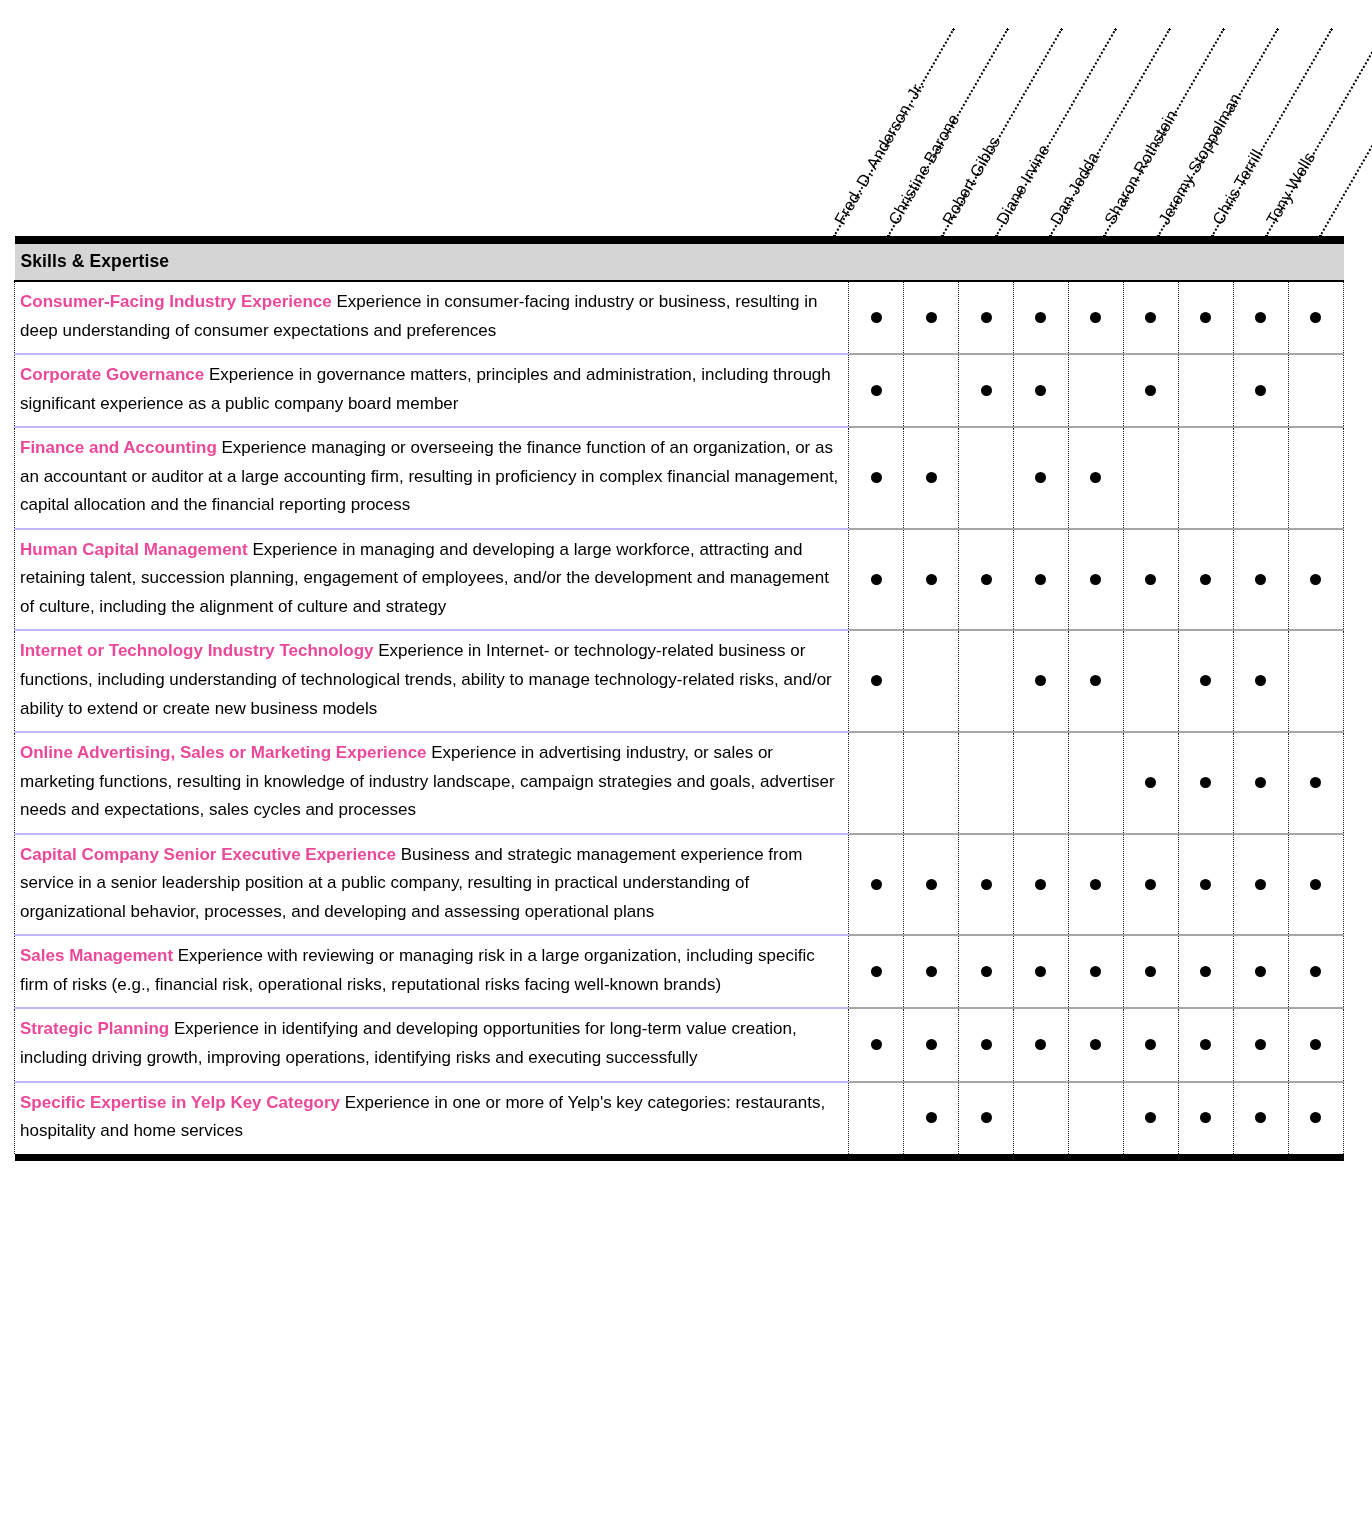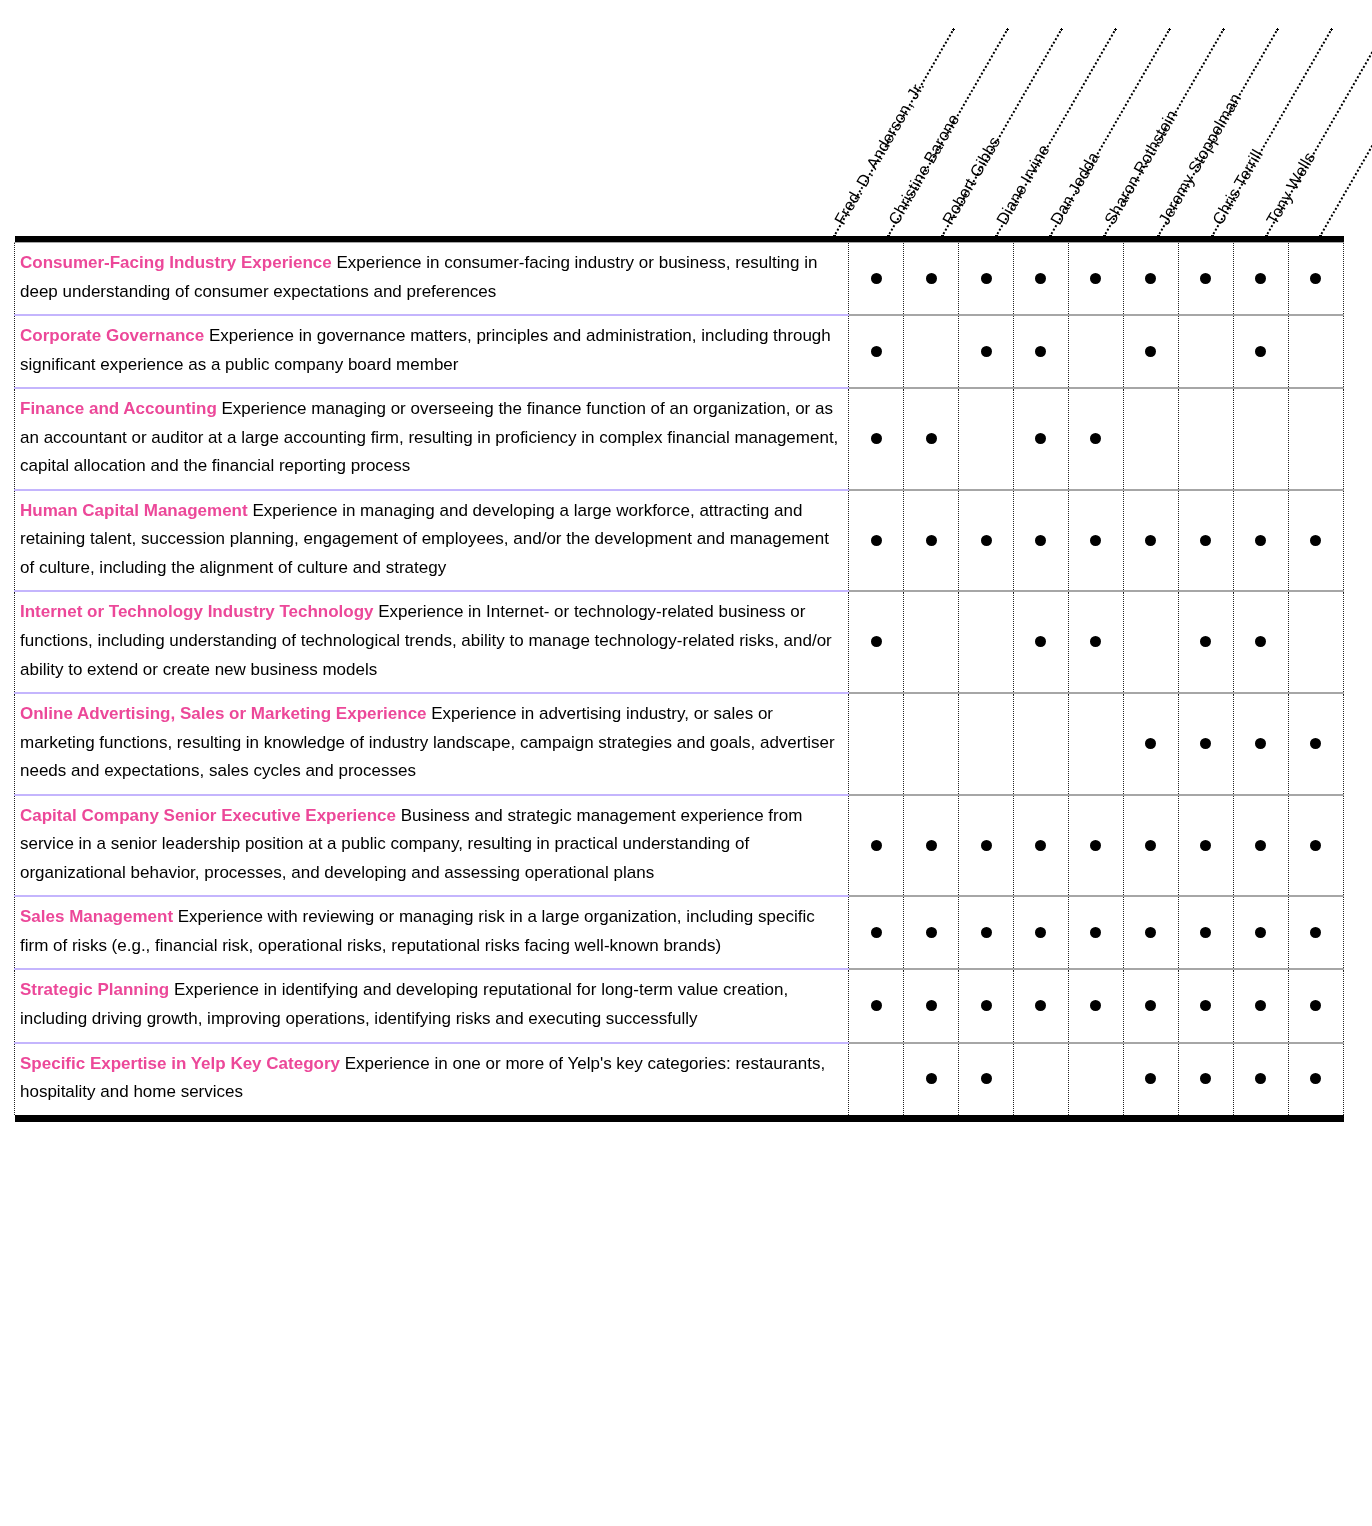--- a/index.html
+++ b/index.html
@@ -190,20 +190,23 @@
         <col style="width:54px">
         <col style="width:54px">
       <col style="width:54px">
         <col style="width:54px">
         <col style="width:54px">
     </colgroup>
     <tbody>
       <tr class="top-rule">
         <td colspan="10"></td>
       </tr>
+      <tr class="section-head">
+        <td colspan="10">Skills &amp; Expertise</td>
+      </tr>
 
       <tr class="row-1">
           <td class="skill"><b>Consumer-Facing Industry Experience</b><span> Experience in consumer-facing industry or business, resulting in deep understanding of consumer expectations and preferences</span></td>
           <td class="mark"><span class="dot"></span></td>
           <td class="mark"><span class="dot"></span></td>
           <td class="mark"><span class="dot"></span></td>
           <td class="mark"><span class="dot"></span></td>
           <td class="mark"><span class="dot"></span></td>
           <td class="mark"><span class="dot"></span></td>
           <td class="mark"><span class="dot"></span></td>
@@ -288,21 +291,21 @@
           <td class="mark"><span class="dot"></span></td>
           <td class="mark"><span class="dot"></span></td>
           <td class="mark"><span class="dot"></span></td>
           <td class="mark"><span class="dot"></span></td>
           <td class="mark"><span class="dot"></span></td>
           <td class="mark"><span class="dot"></span></td>
           <td class="mark"><span class="dot"></span></td>
           <td class="mark"><span class="dot"></span></td>
         </tr>
         <tr class="row-9">
-          <td class="skill"><b>Strategic Planning</b><span> Experience in identifying and developing reputational for long-term value creation, including driving growth, improving operations, identifying risks and executing successfully</span></td>
+          <td class="skill"><b>Strategic Planning</b><span> Experience in identifying and developing opportunities for long-term value creation, including driving growth, improving operations, identifying risks and executing successfully</span></td>
           <td class="mark"><span class="dot"></span></td>
           <td class="mark"><span class="dot"></span></td>
           <td class="mark"><span class="dot"></span></td>
           <td class="mark"><span class="dot"></span></td>
           <td class="mark"><span class="dot"></span></td>
           <td class="mark"><span class="dot"></span></td>
           <td class="mark"><span class="dot"></span></td>
           <td class="mark"><span class="dot"></span></td>
           <td class="mark"><span class="dot"></span></td>
         </tr>

